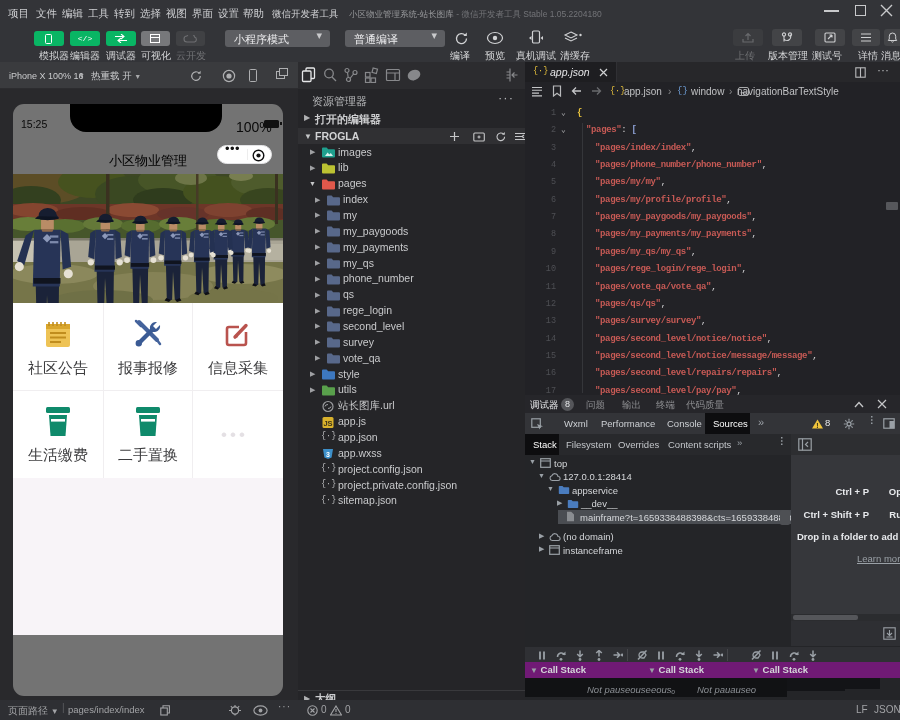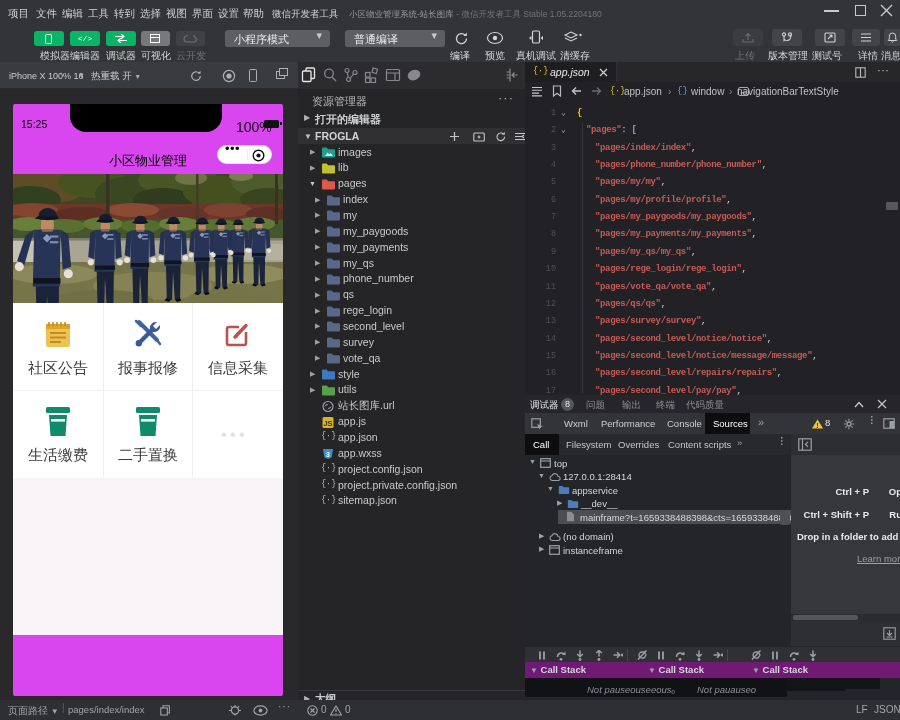--- a/index.html
+++ b/index.html
@@ -26,21 +26,21 @@
   <svg class="a" style="left:880px;top:4px" width="13" height="13">
       <path d="M1,1 L12,12 M12,1 L1,12" stroke="#c8c9cb" stroke-width="1.4"></path>
     </svg>
 </div>
 
 <div class="a" style="left:0;top:26px;width:900px;height:36px;background:#333438;color:#d6d7d9;font-size:10px">
 
   <div class="a" style="left:34px;top:5px;width:30px;height:15px;background:#09b564;border-radius:3px">
     <div class="a" style="left:11px;top:2.5px;width:7px;height:10px;border:1.2px solid #fff;border-radius:1.5px"></div>
   </div>
-  <div class="a" style="left:40px;top:23px;width:40px;text-align:left">模拟器</div>
+  <div class="a" style="left:29px;top:23px;width:40px;text-align:right">模拟器</div>
   <div class="a" style="left:70px;top:5px;width:30px;height:15px;background:#09b564;border-radius:3px;color:#fff;font-size:8px;text-align:center;line-height:15px;font-family:'Liberation Mono',monospace">&lt;/&gt;</div>
   <div class="a" style="left:65px;top:23px;width:40px;text-align:center">编辑器</div>
   <div class="a" style="left:106px;top:5px;width:30px;height:15px;background:#09b564;border-radius:3px">
     <svg class="a" style="left:8px;top:3px" width="14" height="9">
         <path d="M1,2.5 h9 m-3,-2.5 l3,2.5 l-3,2.5 M13,6.5 h-9 m3,-2.5 l-3,2.5 l3,2.5" stroke="#fff" stroke-width="1.1" fill="none"></path>
       </svg>
   </div>
   <div class="a" style="left:101px;top:23px;width:40px;text-align:center">调试器</div>
   <div class="a" style="left:141px;top:5px;width:29px;height:15px;background:#77787b;border-radius:3px">
     <div class="a" style="left:9px;top:3px;width:10px;height:9px;border:1.2px solid #fff"></div>
@@ -132,21 +132,21 @@
       </svg>
     <svg class="a" style="left:222px;top:7px" width="14" height="14">
         <circle cx="7" cy="7" r="5.6" fill="none" stroke="#aeafb1" stroke-width="1.2"></circle>
         <circle cx="7" cy="7" r="2.6" fill="#aeafb1"></circle>
       </svg>
     <div class="a" style="left:249px;top:7px;width:8px;height:13px;border:1.2px solid #aeafb1;border-radius:1.5px"></div>
     <div class="a" style="left:276px;top:9px;width:9px;height:8px;border:1.2px solid #aeafb1"></div>
     <div class="a" style="left:279px;top:6px;width:9px;height:8px;border:1.2px solid #aeafb1;background:#3a3b3e"></div>
   </div>
 
-  <div class="a" style="left:13px;top:42px;width:270px;height:592px;background:#d946ef;border-radius:2px;overflow:hidden">
+  <div class="a" style="left:13px;top:42px;width:270px;height:592px;background:#737373;border-radius:11px;overflow:hidden">
 
     <div class="a" style="left:57px;top:0;width:152px;height:28px;background:#000;border-radius:0 0 16px 16px"></div>
 
     <span class="a" style="left:8px;top:14px;font-size:10.5px;color:#0a0a0a">15:25</span>
     <span class="a" style="left:223px;top:15px;font-size:14px;color:#0a0a0a">100%</span>
     <div class="a" style="left:251px;top:15.5px;width:15px;height:8px;background:#111;border-radius:1.5px"></div>
     <div class="a" style="left:267px;top:18px;width:2px;height:3px;background:#111"></div>
 
     <span class="a" style="left:0;top:48px;width:270px;text-align:center;font-size:13px;color:#000">小区物业管理</span>
 
@@ -730,21 +730,21 @@
       </svg>
     <span class="a" style="left:342px;top:1px;color:#9aa0a6;font-weight:bold">⋮</span>
     <svg class="a" style="left:358px;top:5px" width="12" height="11">
         <rect x="0.8" y="0.8" width="10.4" height="9.4" fill="none" stroke="#9aa0a6" stroke-width="1.2"></rect>
         <rect x="6.5" y="3" width="4.7" height="7.2" fill="#9aa0a6"></rect>
       </svg>
   </div>
 
   <div class="a" style="left:0;top:39px;width:266px;height:21px;background:#28292c;font-size:9.5px;color:#c3c6ca">
     <div class="a" style="left:0;top:0;width:34px;height:21px;background:#0d0d0f"></div>
-    <span class="a" style="left:8px;top:5px;color:#fff">Call</span>
+    <span class="a" style="left:8px;top:5px;color:#fff">Stack</span>
     <span class="a" style="left:41px;top:5px">Filesystem</span>
     <span class="a" style="left:93px;top:5px">Overrides</span>
     <span class="a" style="left:143px;top:5px">Content scripts</span>
     <span class="a" style="left:212px;top:3px;color:#9aa0a6">»</span>
     <span class="a" style="left:252px;top:1px;color:#9aa0a6;font-weight:bold">⋮</span>
   </div>
 
   <div id="dtree" class="a" style="left:0;top:60px;width:266px;height:191px;background:#242528;font-size:9.5px;color:#d5d7da;overflow:hidden">
       <div style="position:absolute;top:1px;height:13.5px;overflow:hidden;left:0;width:266px;">
         <span style="position:absolute;left:4px;top:2px;font-size:7px;color:#9aa0a6">▼</span>

